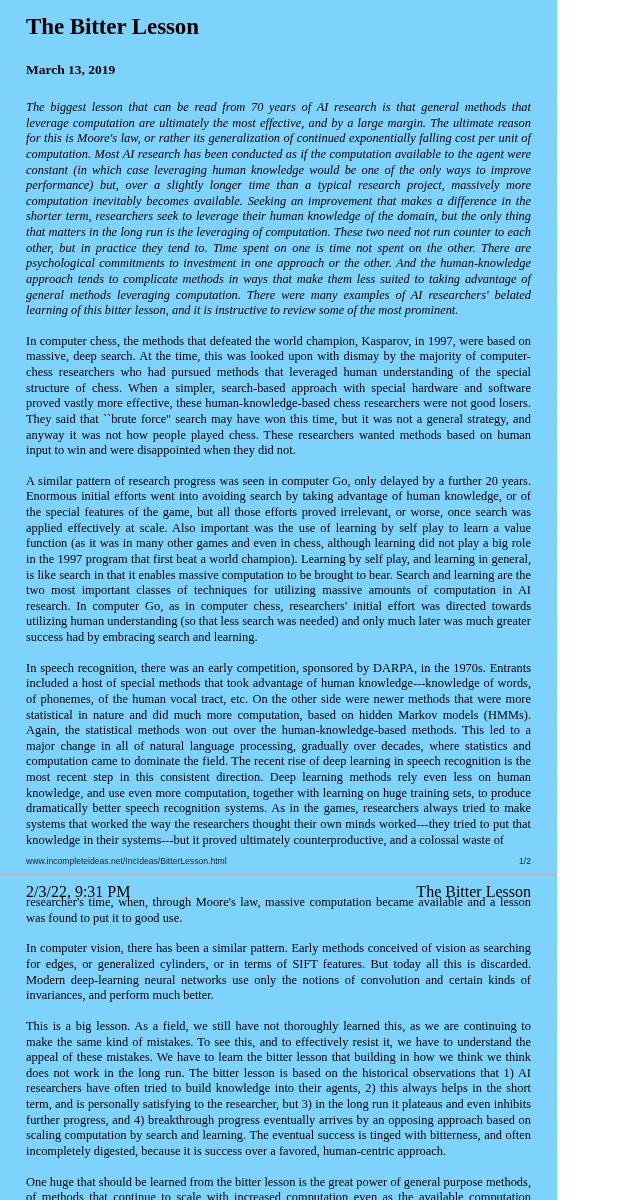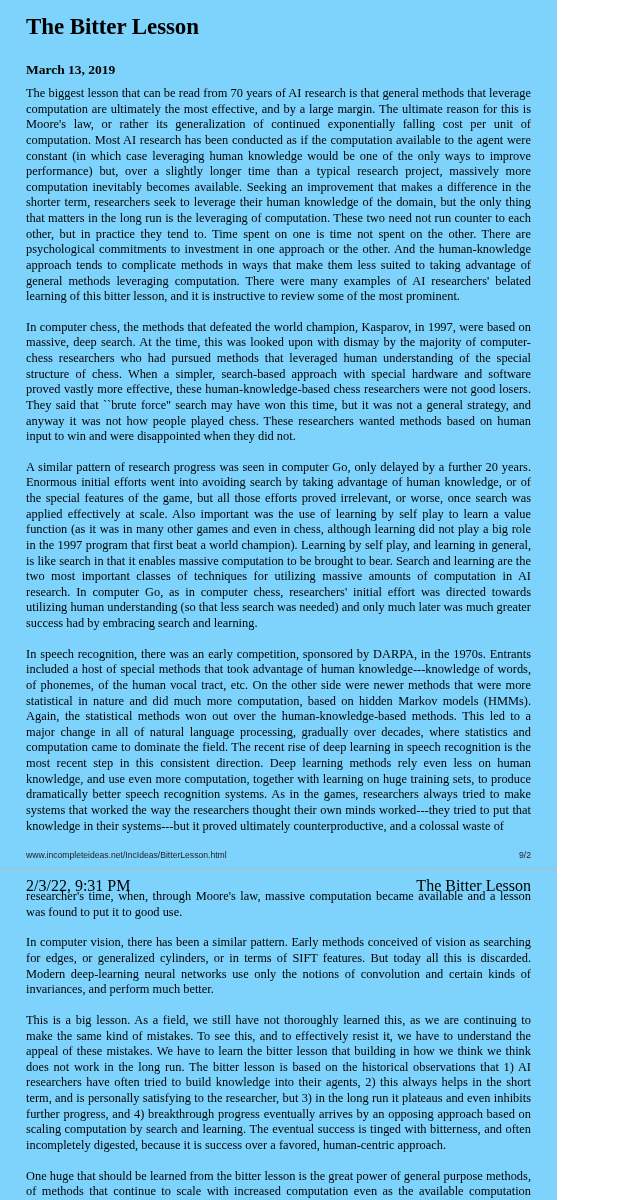--- a/index.html
+++ b/index.html
@@ -42,25 +42,26 @@
     margin: 22px 0 4px 0;
   }
   p.body-par {
     font-size: 12.4px;
     line-height: 1.26;
     margin: 15px 0 0 0;
     text-align: justify;
     text-justify: inter-word;
   }
   .page-one p.body-par:first-of-type {
-    margin-top: 8px;
+    margin-top: 22px;
+    font-style: italic;
   }
   .footer {
     position: relative;
-    margin-top: 16px;
+    margin-top: 8px;
     padding-bottom: 8px;
     font-size: 8.6px;
     font-family: "Liberation Sans", sans-serif;
     color: #222222;
     display: flex;
     justify-content: space-between;
     align-items: flex-end;
   }
   .footer .url {
     letter-spacing: 0;
@@ -91,21 +92,21 @@
   <h1 class="doc-title">The Bitter Lesson</h1>
   <h3 class="doc-date">March 13, 2019</h3>
 
   <p class="body-par">The biggest lesson that can be read from 70 years of AI research is that general methods that leverage computation are ultimately the most effective, and by a large margin. The ultimate reason for this is Moore's law, or rather its generalization of continued exponentially falling cost per unit of computation. Most AI research has been conducted as if the computation available to the agent were constant (in which case leveraging human knowledge would be one of the only ways to improve performance) but, over a slightly longer time than a typical research project, massively more computation inevitably becomes available. Seeking an improvement that makes a difference in the shorter term, researchers seek to leverage their human knowledge of the domain, but the only thing that matters in the long run is the leveraging of computation. These two need not run counter to each other, but in practice they tend to. Time spent on one is time not spent on the other. There are psychological commitments to investment in one approach or the other. And the human-knowledge approach tends to complicate methods in ways that make them less suited to taking advantage of general methods leveraging computation.  There were many examples of AI researchers' belated learning of this bitter lesson, and it is instructive to review some of the most prominent.</p>
   <p class="body-par">In computer chess, the methods that defeated the world champion, Kasparov, in 1997, were based on massive, deep search. At the time, this was looked upon with dismay by the majority of computer-chess researchers who had pursued methods that leveraged human understanding of the special structure of chess. When a simpler, search-based approach with special hardware and software proved vastly more effective, these human-knowledge-based chess researchers were not good losers. They said that ``brute force'' search may have won this time, but it was not a general strategy, and anyway it was not how people played chess. These researchers wanted methods based on human input to win and were disappointed when they did not.</p>
   <p class="body-par">A similar pattern of research progress was seen in computer Go, only delayed by a further 20 years. Enormous initial efforts went into avoiding search by taking advantage of human knowledge, or of the special features of the game, but all those efforts proved irrelevant, or worse, once search was applied effectively at scale. Also important was the use of learning by self play to learn a value function (as it was in many other games and even in chess, although learning did not play a big role in the 1997 program that first beat a world champion). Learning by self play, and learning in general, is like search in that it enables massive computation to be brought to bear. Search and learning are the two most important classes of techniques for utilizing massive amounts of computation in AI research. In computer Go, as in computer chess, researchers' initial effort was directed towards utilizing human understanding (so that less search was needed) and only much later was much greater success had by embracing search and learning.</p>
   <p class="body-par">In speech recognition, there was an early competition, sponsored by DARPA, in the 1970s. Entrants included a host of special methods that took advantage of human knowledge---knowledge of words, of phonemes, of the human vocal tract, etc. On the other side were newer methods that were more statistical in nature and did much more computation, based on hidden Markov models (HMMs). Again, the statistical methods won out over the human-knowledge-based methods. This led to a major change in all of natural language processing, gradually over decades, where statistics and computation came to dominate the field. The recent rise of deep learning in speech recognition is the most recent step in this consistent direction. Deep learning methods rely even less on human knowledge, and use even more computation, together with learning on huge training sets, to produce dramatically better speech recognition systems. As in the games, researchers always tried to make systems that worked the way the researchers thought their own minds worked---they tried to put that knowledge in their systems---but it proved ultimately counterproductive, and a colossal waste of</p>
 
   <div class="footer">
     <span class="url">www.incompleteideas.net/IncIdeas/BitterLesson.html</span>
-    <span class="pageno">9/2</span>
+    <span class="pageno">1/2</span>
   </div>
 </div>
 
 <div class="page page-two">
   <div class="runhead-wrap">
     <span class="runhead-left">2/3/22, 9:31 PM</span>
     <span class="center">The Bitter Lesson</span>
   </div>
 
   <p class="body-par">researcher's time, when, through Moore's law, massive computation became available and a lesson was found to put it to good use.</p>

